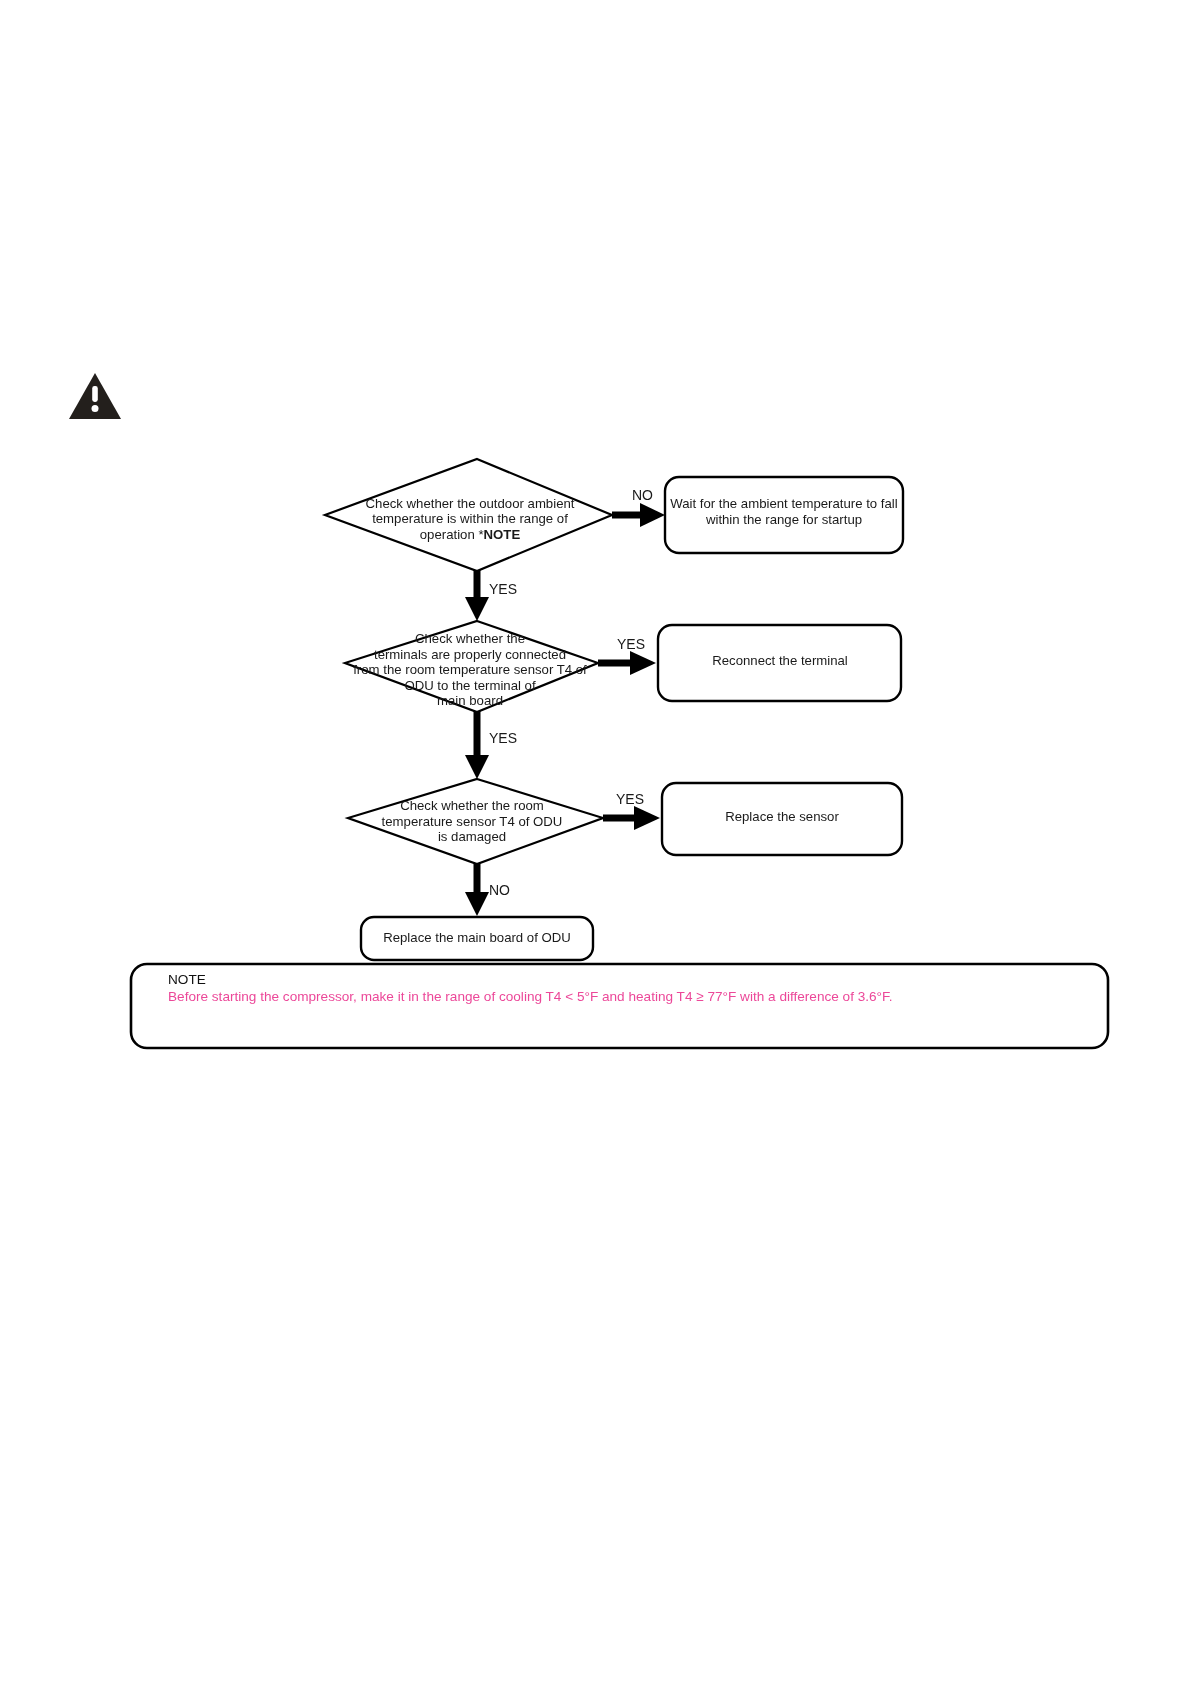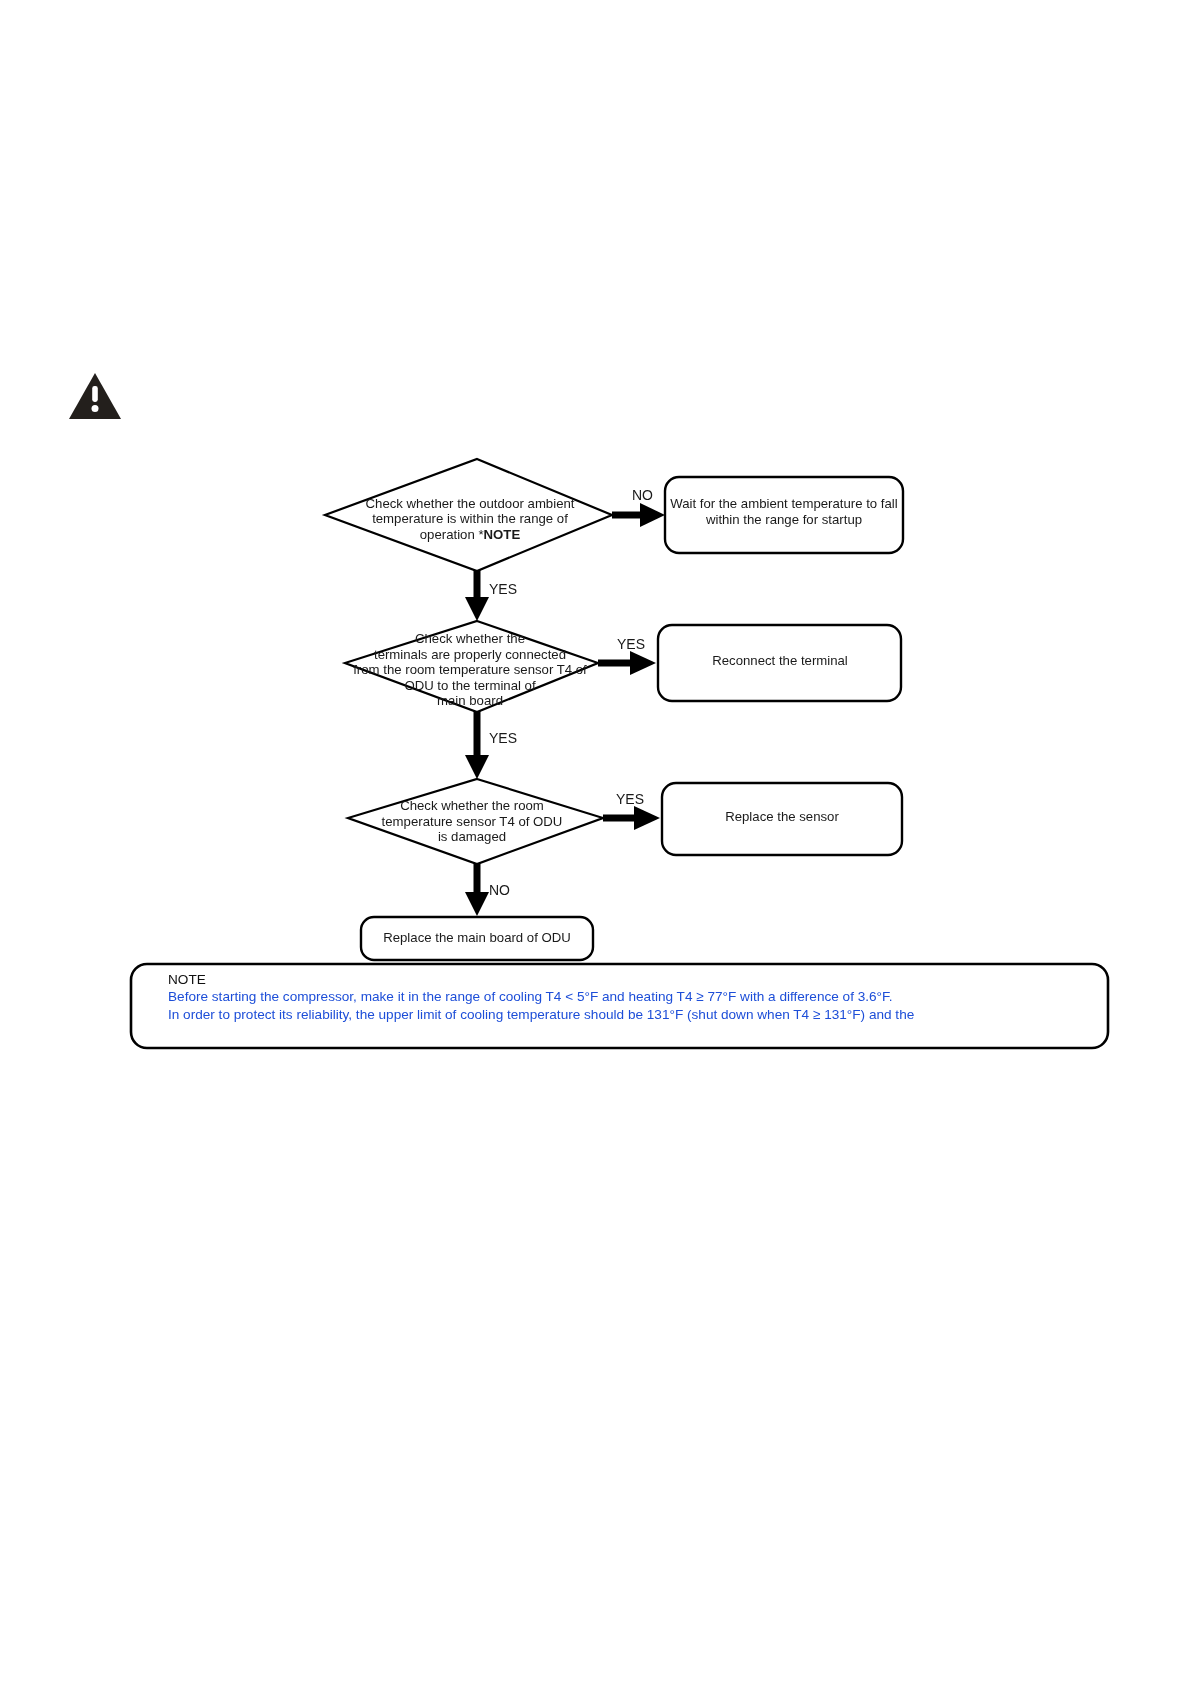--- a/index.html
+++ b/index.html
@@ -87,21 +87,21 @@
   }
   .note-title {
     font-size: 13.6px;
     line-height: 17.4px;
     color: #111111;
     white-space: nowrap;
   }
   .note-line {
     font-size: 13.6px;
     line-height: 17.4px;
-    color: #1d4ed8;
+    color: #ec4899;
     white-space: nowrap;
   }
 </style>
 </head>
 <body>
 
 <div id="page">
 
   <svg id="warning-icon" viewBox="0 0 54 48" xmlns="http://www.w3.org/2000/svg">
     <path d="M27 1 L53 47 L1 47 Z" fill="#231f1c"></path>
@@ -193,16 +193,15 @@
     <text class="edge-label" x="489" y="739">YES</text>
     <text class="edge-label" x="616" y="800">YES</text>
     <text class="edge-label" x="489" y="891">NO</text>
 
     <rect class="note-shape" x="131" y="964" width="977" height="84" rx="16" ry="16"></rect>
   </svg>
 
   <div id="note-text-wrap">
     <div class="note-title">NOTE</div>
     <div class="note-line">Before starting the compressor, make it in the range of cooling T4 &lt; 5°F and heating T4 ≥ 77°F with a difference of 3.6°F.</div>
-    <div class="note-line">In order to protect its reliability, the upper limit of cooling temperature should be 131°F (shut down when T4 ≥ 131°F) and the</div>
   </div>
 
 </div>
 
 </body></html>

